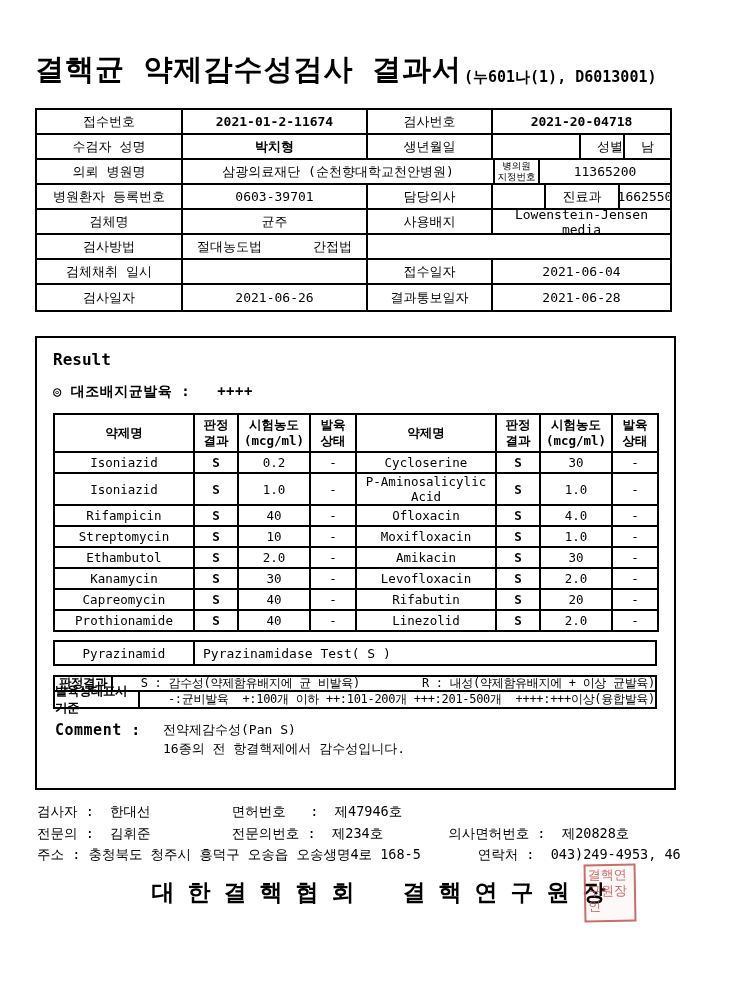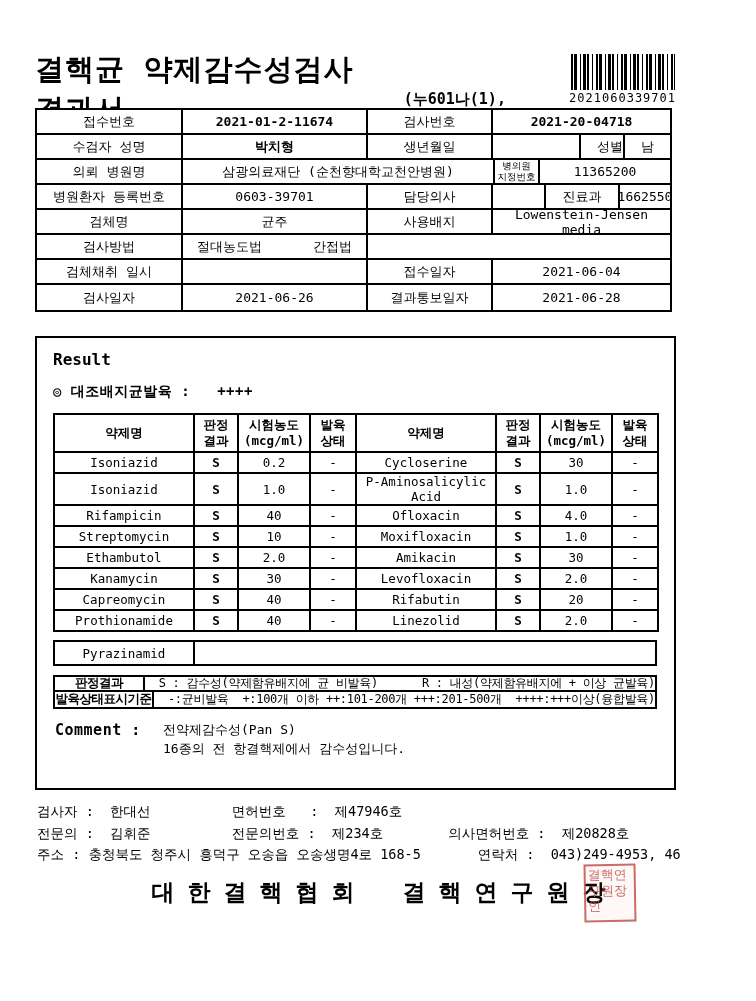--- a/index.html
+++ b/index.html
@@ -46,21 +46,21 @@
   .dt th { font-weight:bold; white-space:pre-line; height:38px; line-height:1.25; }
   .dt col.c-name { width:140px; } .dt col.c-judge { width:44px; } .dt col.c-conc { width:72px; } .dt col.c-grow { width:46px; }
   .dt td.judge { font-weight:bold; }
   .pz-box { display:flex; width:604px; margin:8px 0 0 2px; border:2px solid #000; height:26px; }
   .pz-name { width:140px; border-right:2px solid #000; display:flex; align-items:center; justify-content:center; font-size:12.5px; }
   .pz-val { flex:1; display:flex; align-items:center; padding-left:8px; font-size:13px; }
   .legend-box { width:604px; margin:9px 0 0 2px; border:2px solid #000; }
   .legend-row { display:flex; height:15px; border-bottom:2px solid #000; }
   .legend-row:last-child { border-bottom:none; }
   .legend-label { width:118px; border-right:2px solid #000; display:flex; align-items:center; justify-content:center; font-size:12.5px; font-weight:bold; letter-spacing:-.5px; }
-  .legend-val { flex:1; display:flex; align-items:center; font-size:12px; padding-left:14px; gap:44px; white-space:pre; letter-spacing:-.3px; }
+  .legend-val { flex:1; display:flex; align-items:center; font-size:12px; padding-left:28px; gap:62px; white-space:pre; letter-spacing:-.3px; }
   .comment-row { display:flex; margin:12px 0 0 4px; }
   .comment-label { font-size:15px; font-weight:bold; width:108px; letter-spacing:.5px; }
   .comment-text { font-size:13px; line-height:1.45; white-space:pre-line; }
   
   .footer { position:absolute; top:801px; left:37px; width:680px; font-size:13.5px; line-height:1.6; }
   .footer div { white-space:pre; }
   .institute-row { position:absolute; top:862px; left:16px; width:100%; display:flex; justify-content:center; align-items:center; }
   .institute-name { font-size:23px; font-weight:bold; letter-spacing:13px; word-spacing:8px; }
   .stamp {
     width:52px; height:58px; margin-left:-34px; margin-top:2px;
@@ -73,24 +73,20 @@
 </head>
 <body>
 
 <div class="page">
 
   <div class="title-row">
     <div class="doc-title">
       <span class="main">결핵균 약제감수성검사 결과서</span>
       <span class="suffix">(누601나(1), D6013001)</span>
     </div>
-    <div class="barcode-block">
-      <div class="barcode"></div>
-      <div class="barcode-num">2021060339701</div>
-    </div>
   </div>
 
   <div class="it">
     <div class="ir">
       <div class="ic w-l">접수번호</div>
       <div class="ic w-2 bold">2021-01-2-11674</div>
       <div class="ic w-3">검사번호</div>
       <div class="ic last bold">2021-20-04718</div>
     </div>
     <div class="ir">
@@ -259,20 +255,21 @@
           <td>Linezolid</td>
             <td class="judge">S</td>
             <td>2.0</td>
             <td>-</td>
         </tr>
       </tbody>
     </table>
 
     <div class="pz-box">
       <div class="pz-name">Pyrazinamid</div>
+      <div class="pz-val">Pyrazinamidase Test( S  )</div>
     </div>
 
     <div class="legend-box">
       <div class="legend-row">
         <div class="legend-label">판정결과</div>
         <div class="legend-val">
           <span>S : 감수성(약제함유배지에 균 비발육)</span>
           <span>R : 내성(약제함유배지에 + 이상 균발육)</span>
         </div>
       </div>

